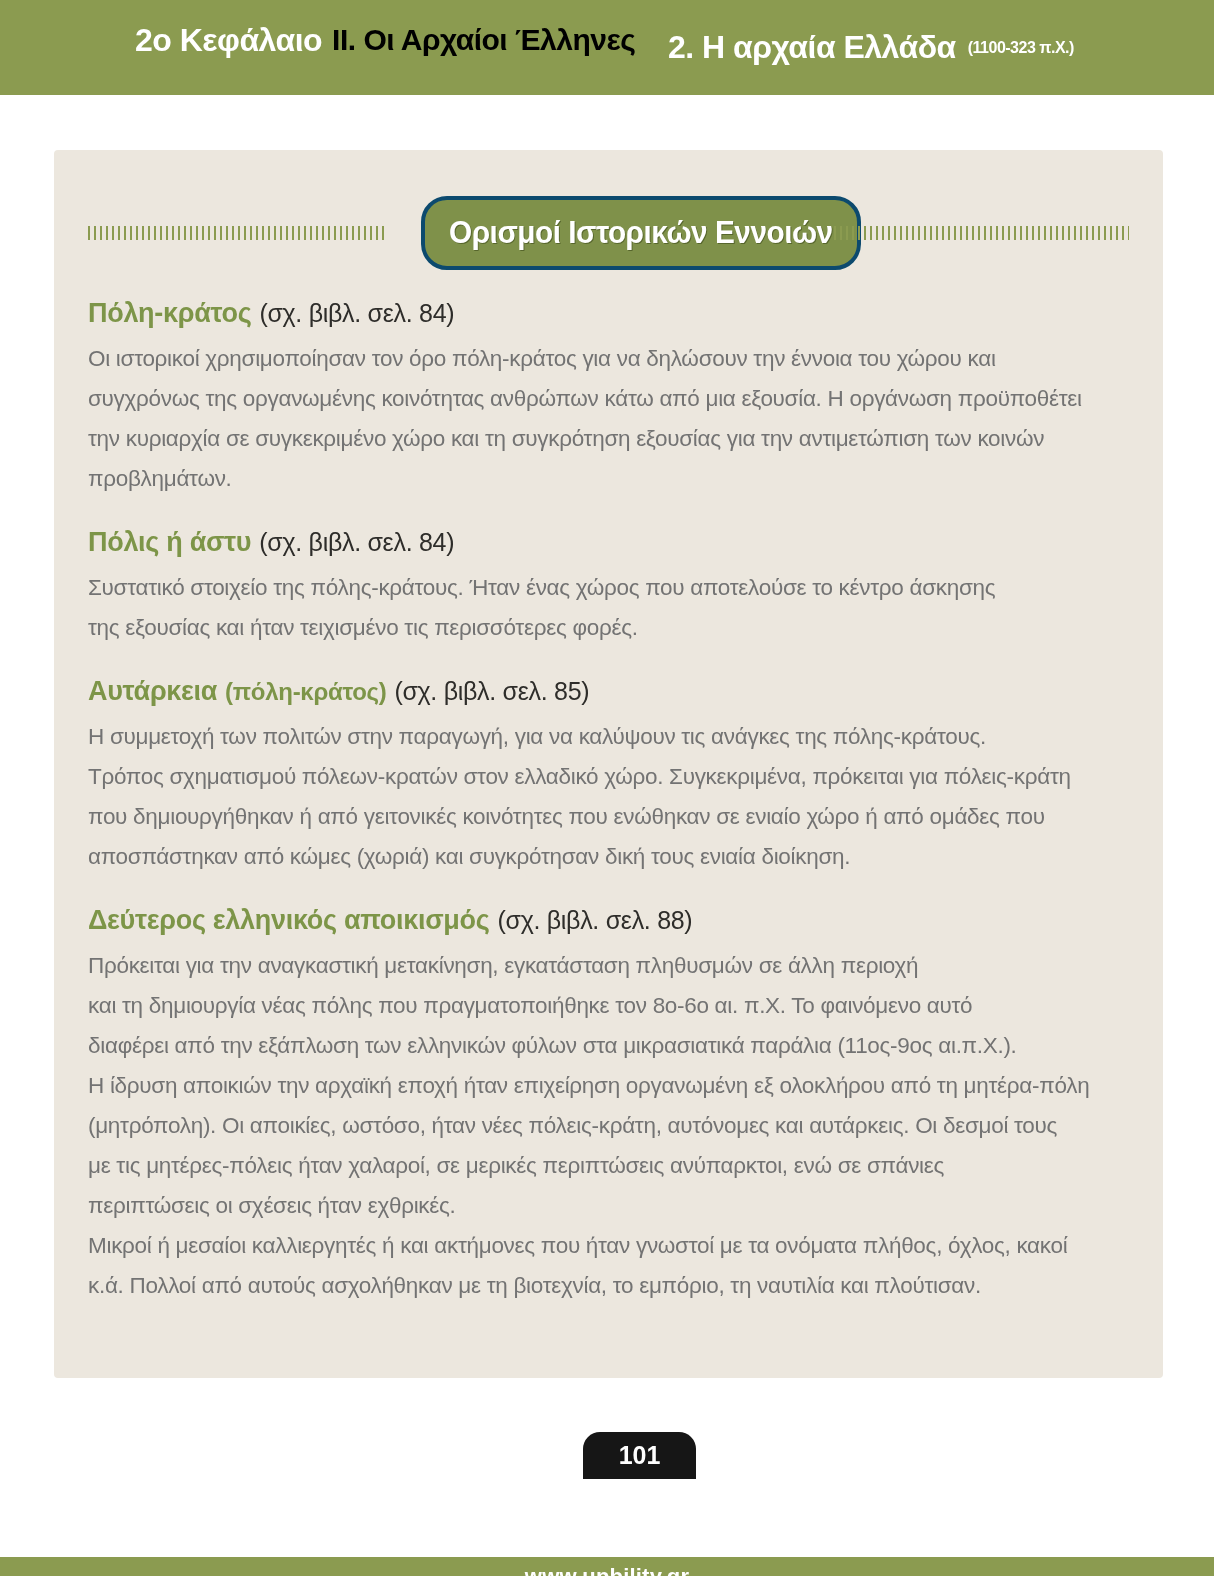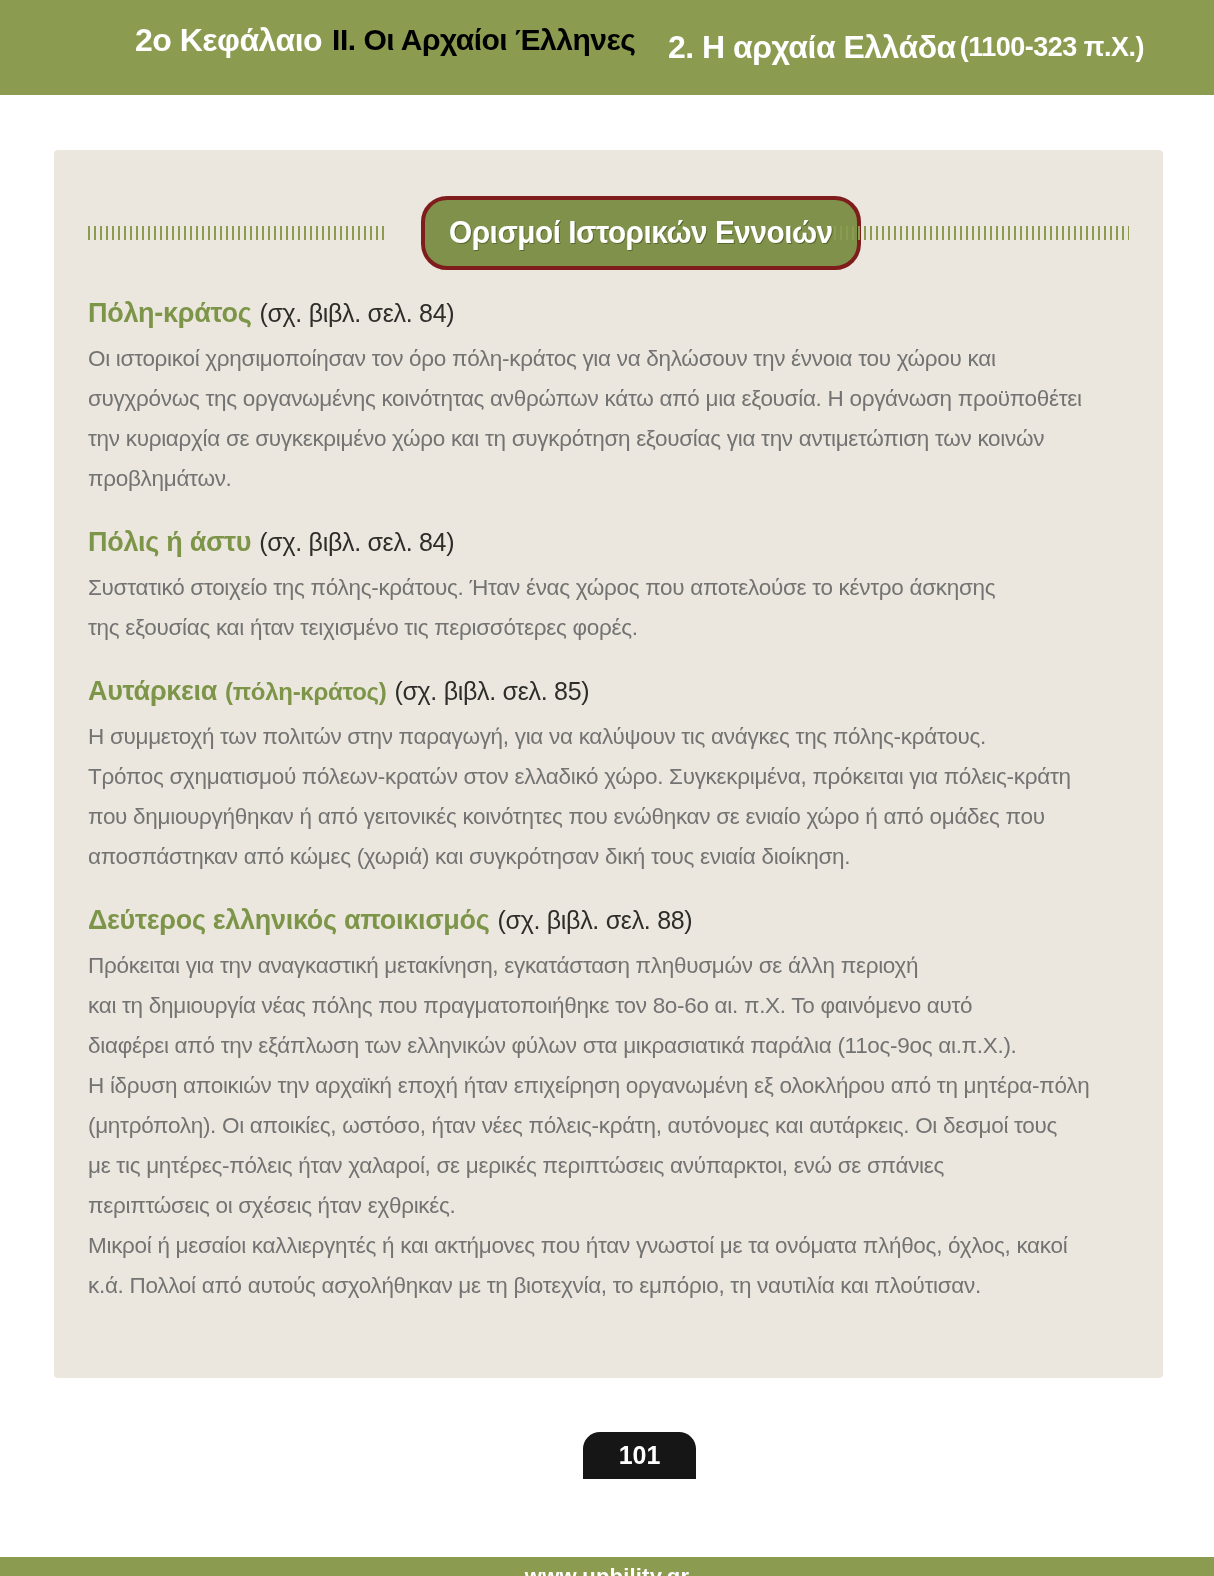--- a/index.html
+++ b/index.html
@@ -19,25 +19,25 @@
   }
   .hdr-left {
     position: absolute; left: 135px; top: 0; height: 80px;
     display: flex; align-items: center; gap: 10px;
     white-space: nowrap;
   }
   .hdr-chapter { color: #ffffff; font-weight: bold; font-size: 32px; letter-spacing: -0.5px; }
   .hdr-chapter-rest { color: #000000; font-weight: 600; font-size: 30px; letter-spacing: -0.5px; }
   .hdr-right {
     position: absolute; left: 668px; top: 0; height: 95px;
-    display: flex; align-items: center; gap: 4px;
+    display: flex; align-items: center; gap: 12px;
     white-space: nowrap;
   }
   .hdr-section { color: #ffffff; font-weight: 600; font-size: 32px; letter-spacing: -0.5px; }
-  .hdr-dates { color: #ffffff; font-weight: 600; font-size: 27px; letter-spacing: -0.5px; }
+  .hdr-dates { color: #ffffff; font-weight: 600; font-size: 16px; letter-spacing: -0.5px; }
 
   
   .panel {
     position: absolute; left: 54px; top: 150px;
     width: 1109px; height: 1228px;
     background: #ece7de;
     border-radius: 4px;
     padding: 0 34px;
   }
 
@@ -51,21 +51,21 @@
     position: absolute; top: 50%; transform: translateY(-50%);
     height: 14px;
     background: repeating-linear-gradient(to right, #8b9b50 0 2px, transparent 2px 6px);
   }
   .stripe-left  { left: 0px;  width: 300px; }
   .stripe-right { left: 746px; width: 295px; }
   .title-badge {
     position: absolute; left: 333px; top: 0;
     width: 440px; height: 74px;
     background: #7f914a;
-    border: 4px solid #7f1d1d;
+    border: 4px solid #0c4a6e;
     border-radius: 26px;
     display: flex; align-items: center; justify-content: center;
   }
   .title-badge span {
     color: #ffffff; font-weight: bold; font-size: 31px;
     letter-spacing: -0.5px;
     text-shadow: 1px 1px 0 rgba(40,50,10,0.45);
     white-space: nowrap;
     transform: scaleX(0.96);
   }

